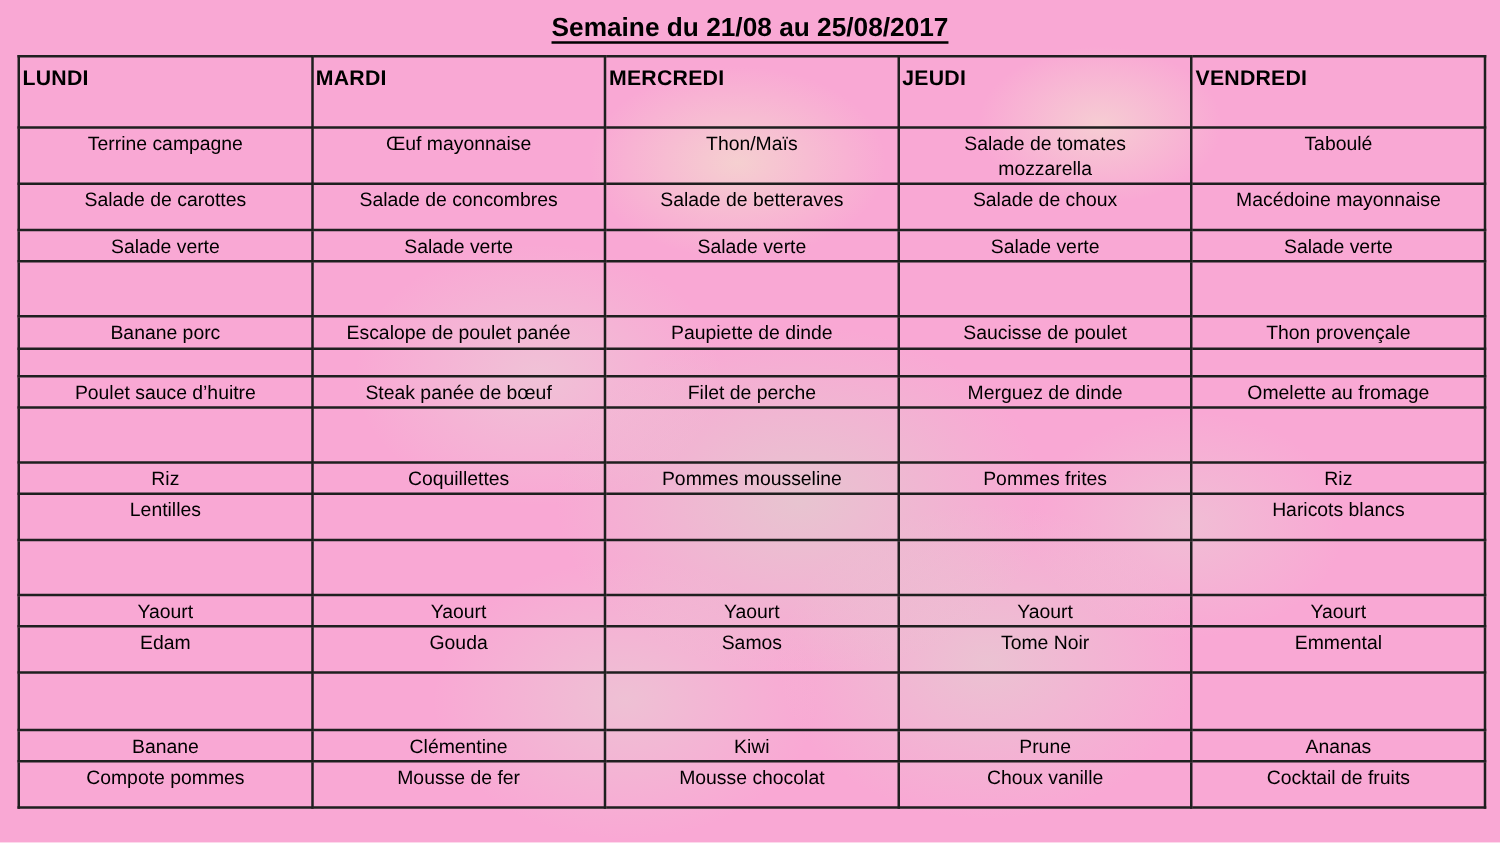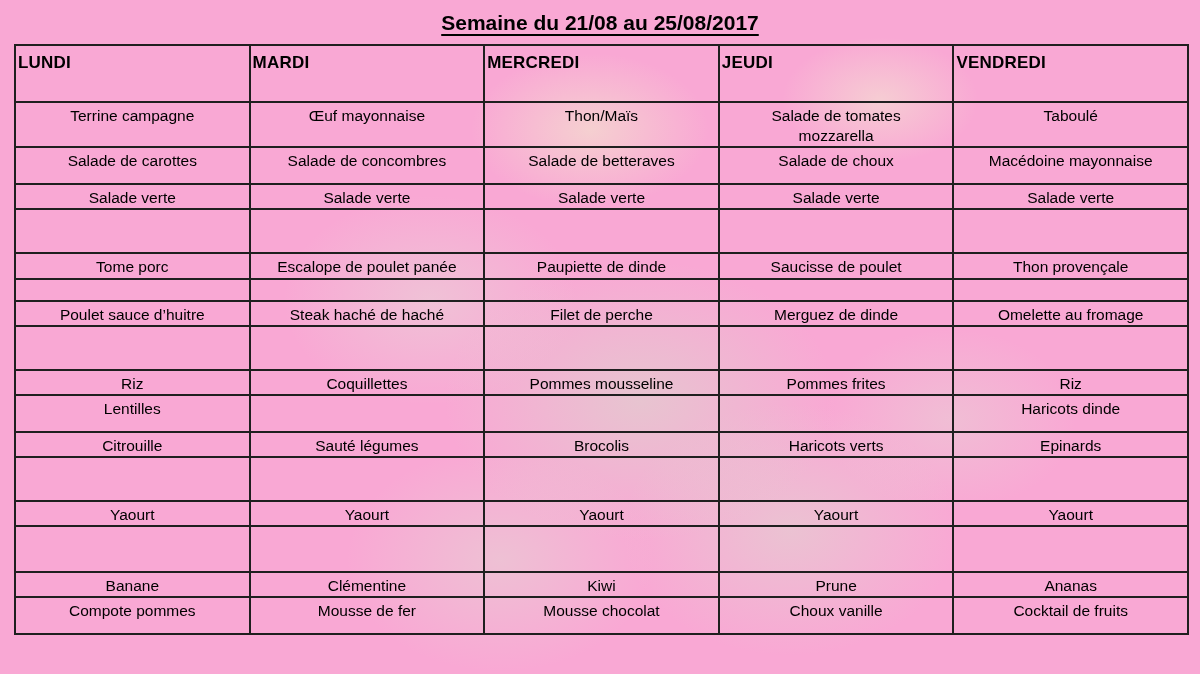--- a/index.html
+++ b/index.html
@@ -118,36 +118,36 @@
           <td>Salade verte</td>
         </tr>
         <tr class="k-spacer">
           <td></td>
           <td></td>
           <td></td>
           <td></td>
           <td></td>
         </tr>
         <tr class="k-std">
-          <td>Tome porc</td>
+          <td>Banane porc</td>
           <td>Escalope de poulet panée</td>
           <td>Paupiette de dinde</td>
           <td>Saucisse de poulet</td>
           <td>Thon provençale</td>
         </tr>
         <tr class="k-spacer-sm">
           <td></td>
           <td></td>
           <td></td>
           <td></td>
           <td></td>
         </tr>
         <tr class="k-std">
           <td>Poulet sauce d’huitre</td>
-          <td>Steak haché de haché</td>
+          <td>Steak panée de bœuf</td>
           <td>Filet de perche</td>
           <td>Merguez de dinde</td>
           <td>Omelette au fromage</td>
         </tr>
         <tr class="k-spacer">
           <td></td>
           <td></td>
           <td></td>
           <td></td>
           <td></td>
@@ -157,42 +157,42 @@
           <td>Coquillettes</td>
           <td>Pommes mousseline</td>
           <td>Pommes frites</td>
           <td>Riz</td>
         </tr>
         <tr class="k-sm">
           <td>Lentilles</td>
           <td></td>
           <td></td>
           <td></td>
-          <td>Haricots dinde</td>
-        </tr>
-        <tr class="k-std">
-          <td>Citrouille</td>
-          <td>Sauté légumes</td>
-          <td>Brocolis</td>
-          <td>Haricots verts</td>
-          <td>Epinards</td>
+          <td>Haricots blancs</td>
         </tr>
         <tr class="k-spacer">
           <td></td>
           <td></td>
           <td></td>
           <td></td>
           <td></td>
         </tr>
         <tr class="k-std">
           <td>Yaourt</td>
           <td>Yaourt</td>
           <td>Yaourt</td>
           <td>Yaourt</td>
           <td>Yaourt</td>
+        </tr>
+        <tr class="k-sm">
+          <td>Edam</td>
+          <td>Gouda</td>
+          <td>Samos</td>
+          <td>Tome Noir</td>
+          <td>Emmental</td>
         </tr>
         <tr class="k-spacer-lg">
           <td></td>
           <td></td>
           <td></td>
           <td></td>
           <td></td>
         </tr>
         <tr class="k-std">
           <td>Banane</td>

